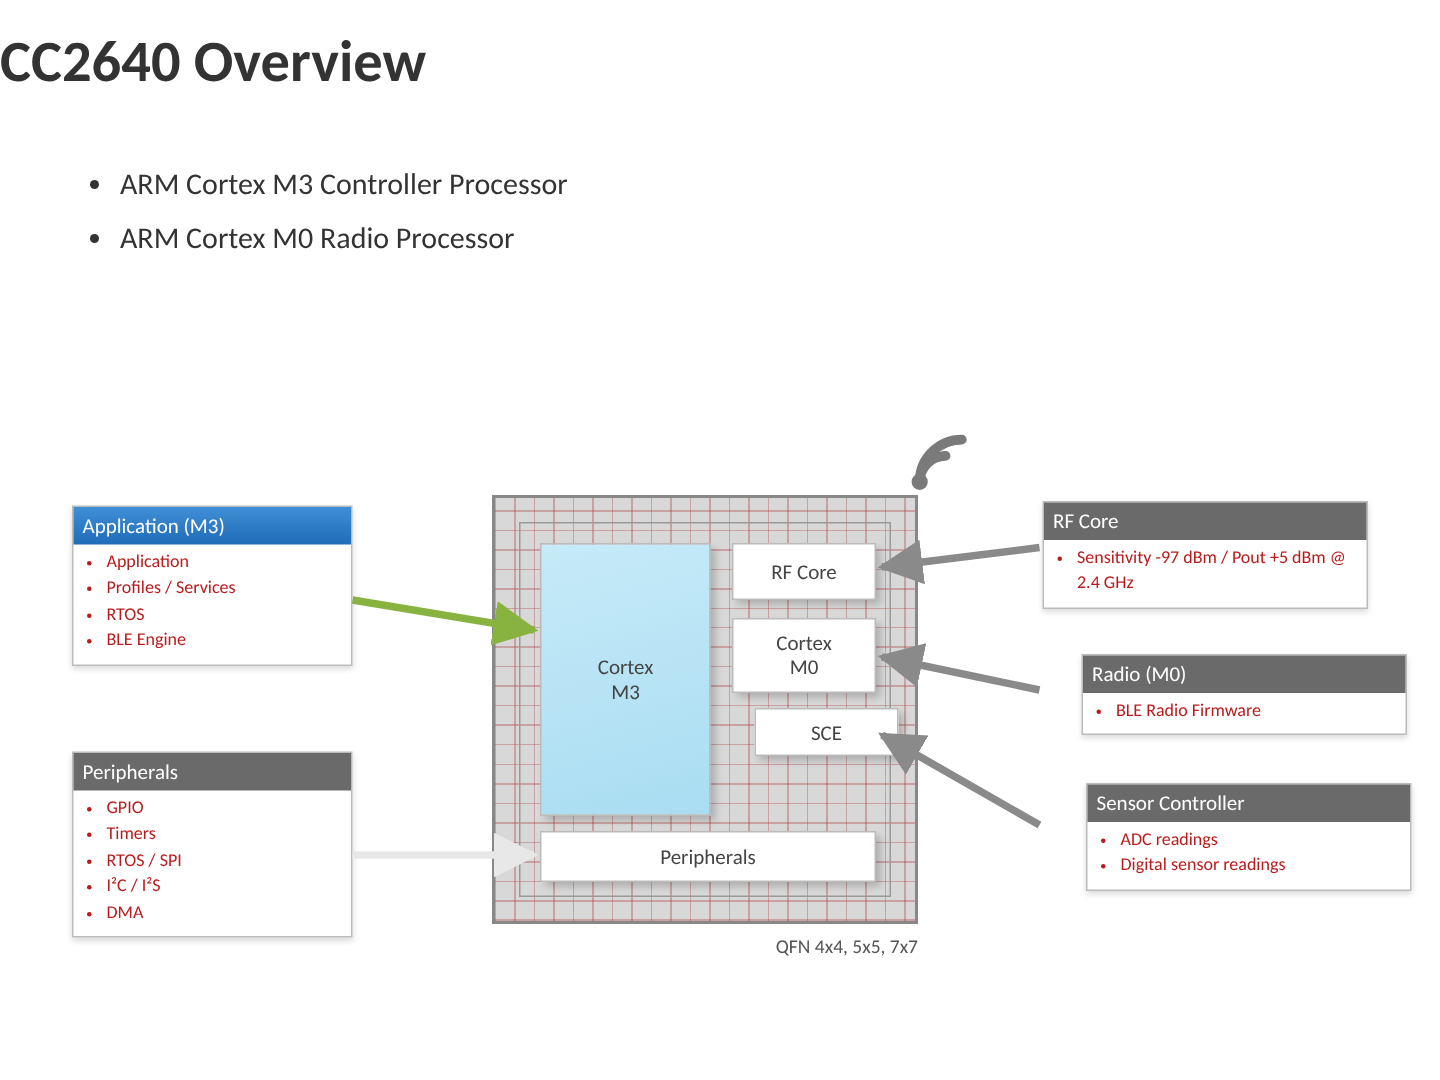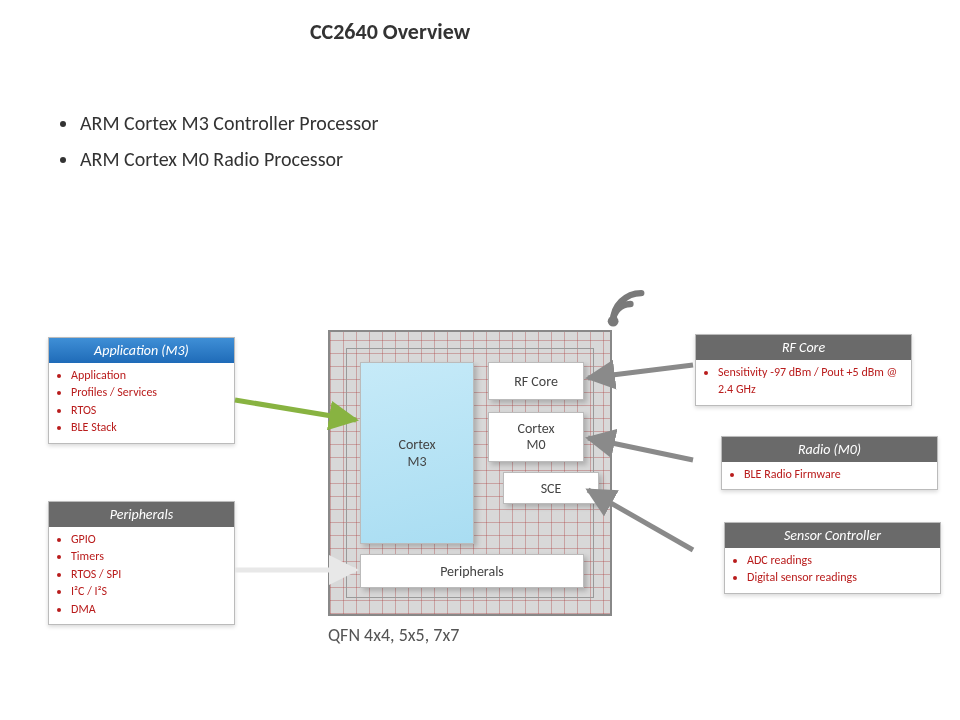--- a/index.html
+++ b/index.html
@@ -11,22 +11,22 @@
     background: #ffffff;
     color: #333;
     position: relative;
     overflow: hidden;
   }
   .title {
     position: absolute;
     top: 18px;
     left: 0;
     width: 780px;
-    text-align: center;
-    font-size: 22px;
+    text-align: left;
+    font-size: 39px;
     font-weight: 700;
   }
   .bullets {
     position: absolute;
     top: 105px;
     left: 60px;
     font-size: 20px;
     line-height: 1.8;
   }
   .bullets .dot {
@@ -44,22 +44,20 @@
     position: absolute;
     width: 185px;
     border: 1px solid #bbb;
     box-shadow: 0 2px 4px rgba(0,0,0,.15);
     background: #fff;
   }
   .card .hdr {
     padding: 4px 6px;
     font-size: 14px;
     color: #fff;
-    text-align: center;
-    font-style: italic;
   }
   .hdr-blue { background: linear-gradient(#3f8fd6, #1f6bb8); }
   .hdr-gray { background: #6a6a6a; }
   .card ul {
     margin: 4px 0 6px 0;
     padding: 0 6px 0 22px;
     font-size: 12px;
     line-height: 1.45;
     color: #b91c1c;
   }
@@ -109,22 +107,22 @@
   }
   .blk.rf   { left: 158px; top: 30px;  width: 94px; height: 36px; }
   .blk.m0   { left: 158px; top: 80px;  width: 94px; height: 48px; line-height:1.15; }
   .blk.sce  { left: 173px; top: 140px; width: 94px; height: 30px; }
   .blk.periph { left: 30px; top: 222px; width: 222px; height: 32px; }
 
   .chip-caption {
     position: absolute;
     top: 294px;
     left: 0; width: 284px;
-    text-align: left;
-    font-size: 18px;
+    text-align: right;
+    font-size: 13px;
     color: #555;
   }
 
   
   .wifi {
     position: absolute;
     left: 598px; top: 278px;
     width: 54px; height: 54px;
   }
 
@@ -145,21 +143,21 @@
   <div><span class="dot"></span><span>ARM Cortex M3 Controller Processor</span></div>
   <div><span class="dot"></span><span>ARM Cortex M0 Radio Processor</span></div>
 </div>
 
 <div class="card" style="left:48px; top:337px;">
   <div class="hdr hdr-blue">Application (M3)</div>
   <ul>
     <li>Application</li>
     <li>Profiles / Services</li>
     <li>RTOS</li>
-    <li>BLE Stack</li>
+    <li>BLE Engine</li>
   </ul>
 </div>
 
 <div class="card" style="left:48px; top:501px;">
   <div class="hdr hdr-gray">Peripherals</div>
   <ul>
     <li>GPIO</li>
     <li>Timers</li>
     <li>RTOS / SPI</li>
     <li>I²C / I²S</li>

